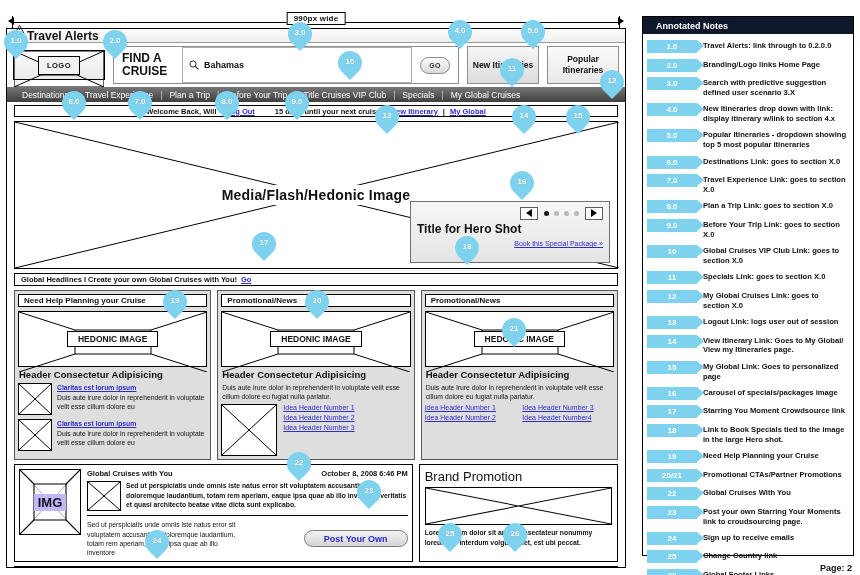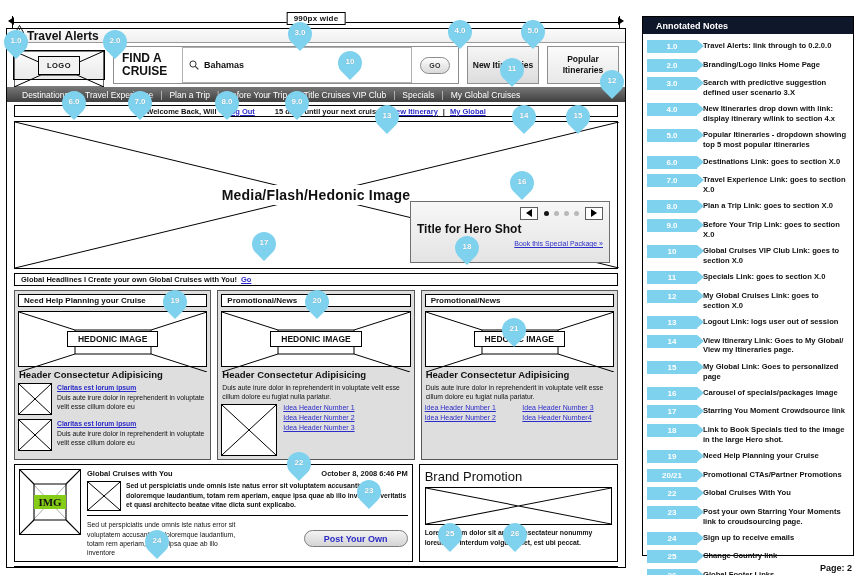--- a/index.html
+++ b/index.html
@@ -163,21 +163,21 @@
   .idea-flex { display:flex; gap:6px; }
 
   
   .bottom-row { display:flex; gap:6px; padding:4px 7px 0 7px; }
   .gcwy {
     width:calc(66.5% - 3px); border:1px solid #000; background:#fff;
     padding:4px; display:flex; gap:6px;
   }
   .img-box { width:62px; height:66px; border:1px solid #000; position:relative; background:#fff; flex:none;
     display:flex; align-items:center; justify-content:center;}
-  .img-box .lbl { font-size:11px; font-weight:bold; z-index:2; background:#84cc16; padding:1px 4px;font-family:Liberation Serif, serif; }
+  .img-box .lbl { font-size:13px; font-weight:bold; z-index:2; background:#c4b5fd; padding:1px 4px; }
   .gcwy-body { flex:1; }
   .gcwy-top { display:flex; justify-content:space-between; align-items:flex-start; }
   .gcwy-title { font-size:7.5px; font-weight:bold; }
   .gcwy-date { font-size:7.5px; font-weight:bold; }
   .gcwy-quote { display:flex; gap:5px; margin-top:3px; }
   .rule { height:1px; background:#000; margin:4px 0; }
   .gcwy-foot { display:flex; align-items:center; }
   .post-btn {
     width:104px; height:17px; border:1px solid #7d7d7d; border-radius:9px;
     background:linear-gradient(#f3f3f3,#d4d4d4);

